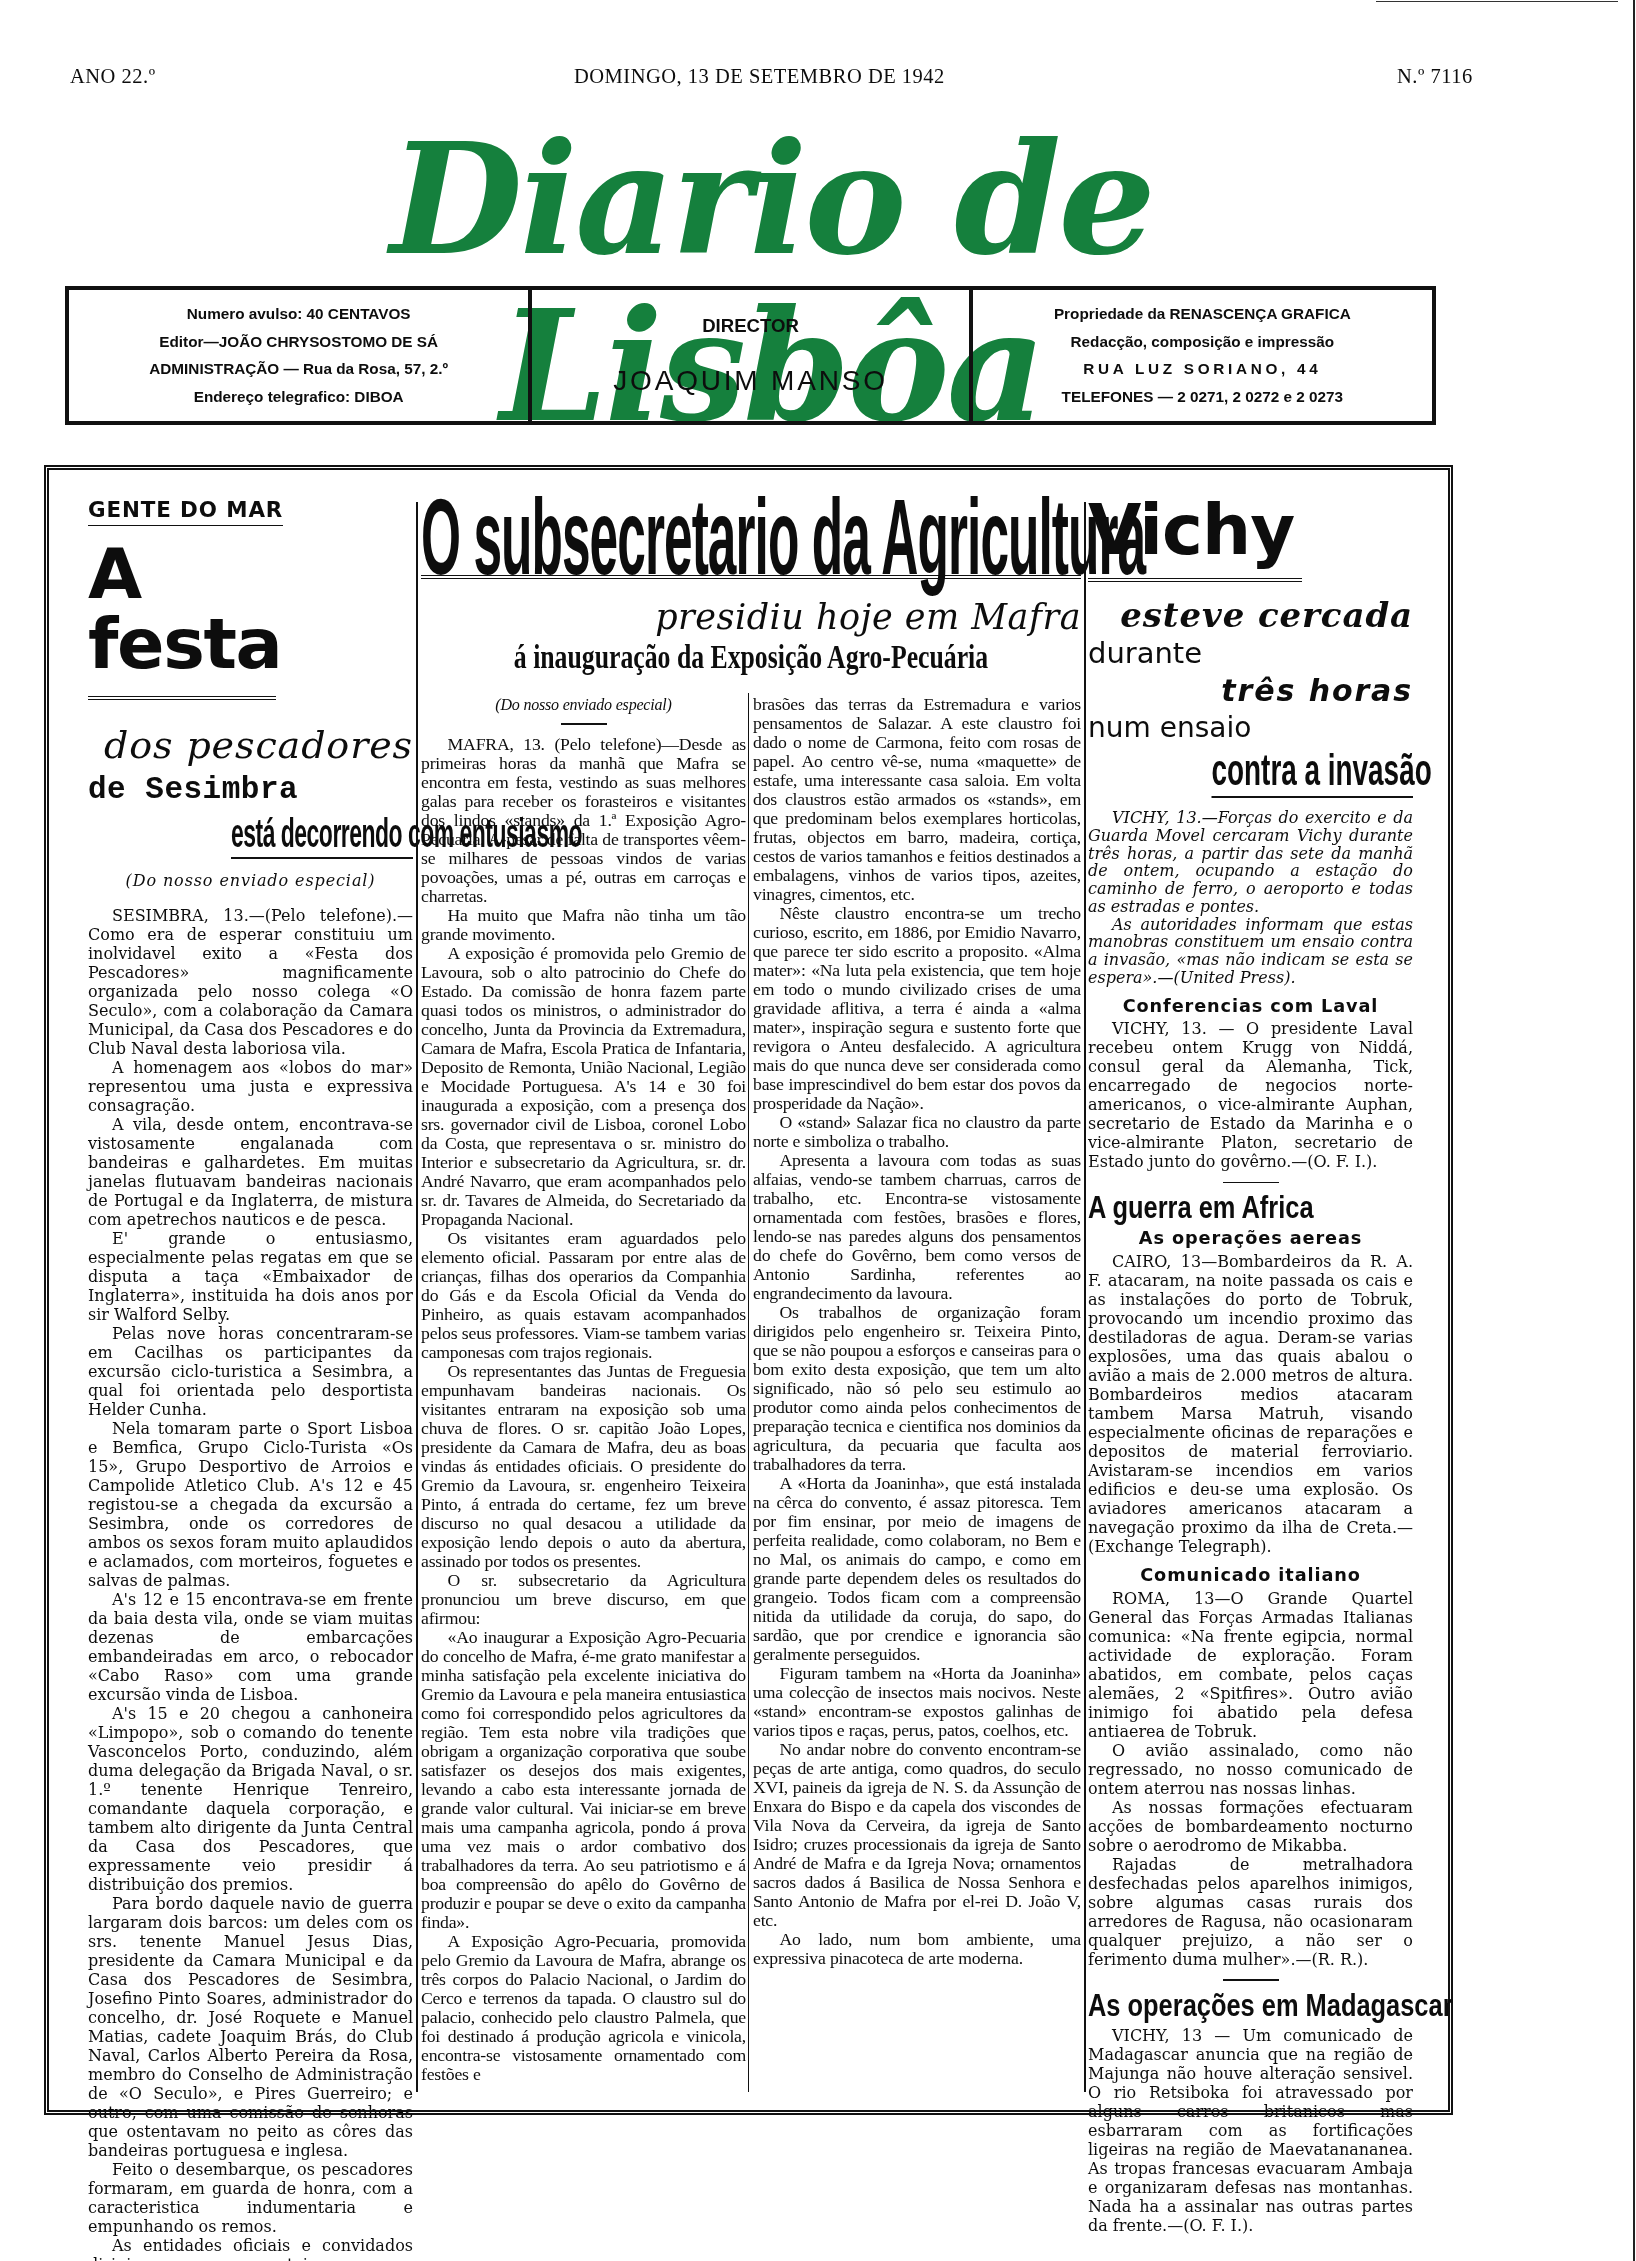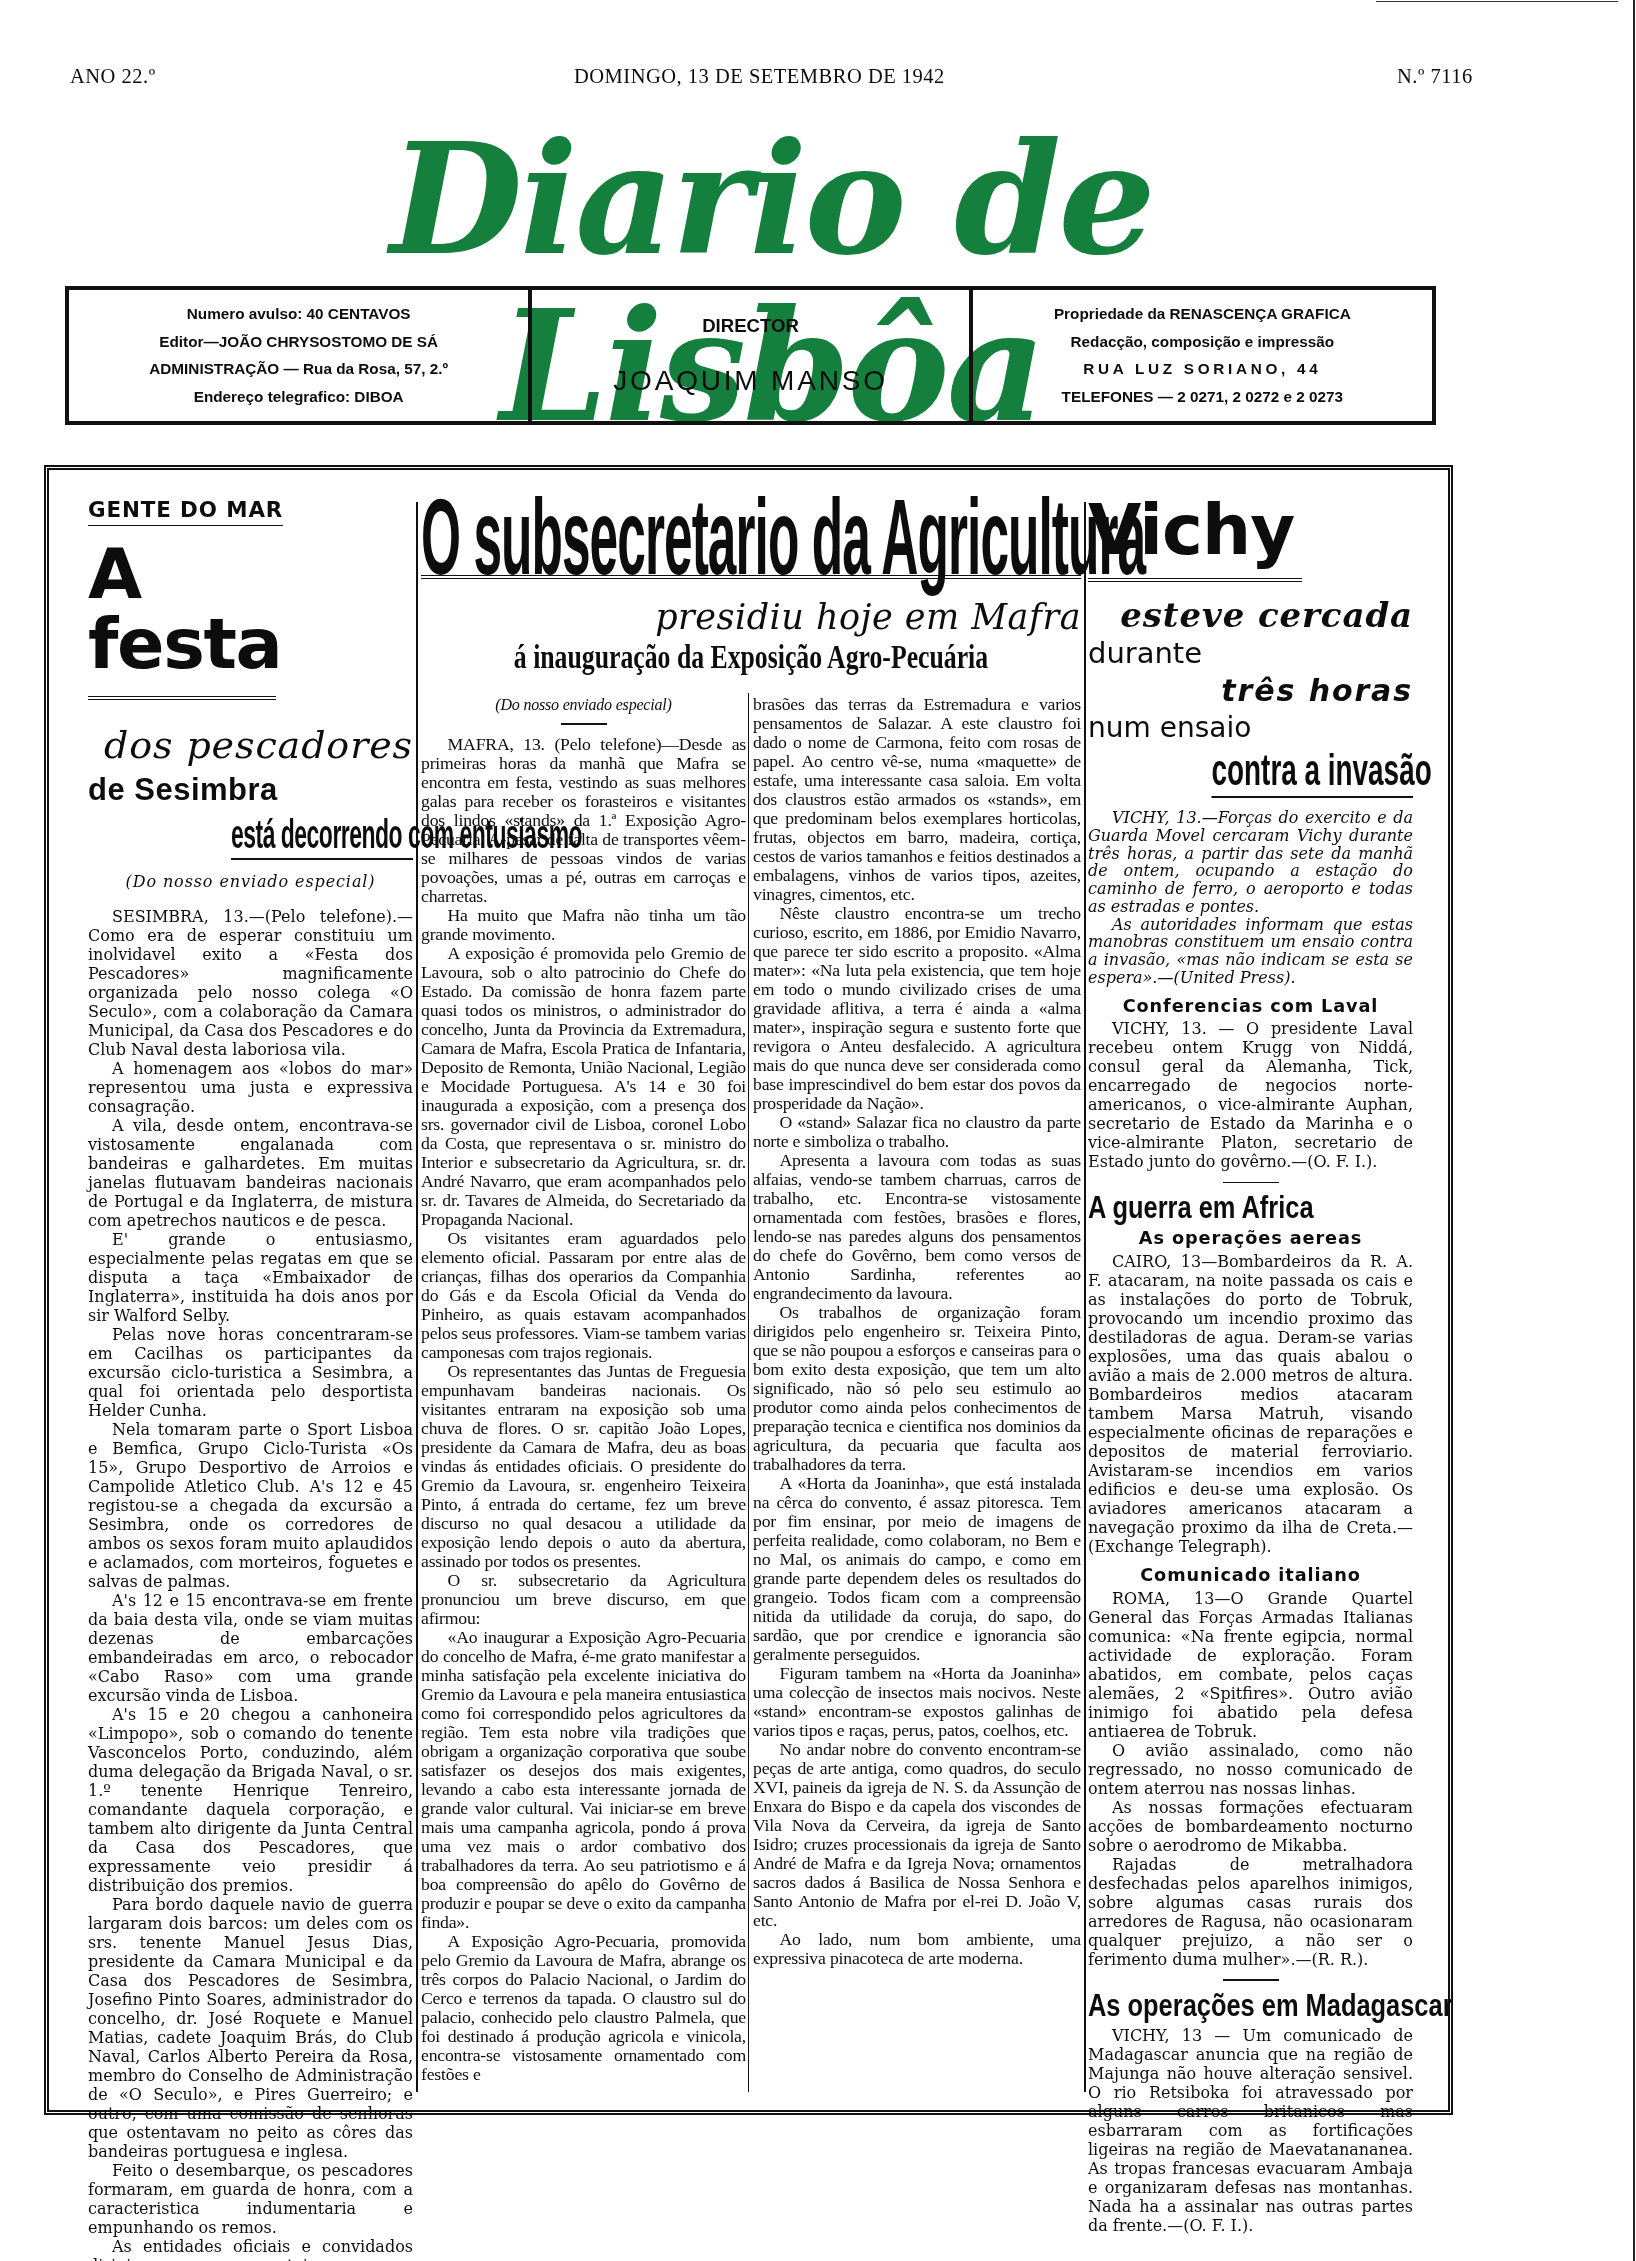--- a/index.html
+++ b/index.html
@@ -35,21 +35,21 @@
   .body-text p { margin:0; text-indent:1.5em; }
   .cond { font-family:"Liberation Serif", serif; font-size:17.7px; line-height:19px; letter-spacing:-0.2px; }
   
   #left-col { left:88px; top:497px; width:325px; }
   #kicker { font-family:"DejaVu Sans", sans-serif; font-weight:bold; font-size:21.4px; letter-spacing:0.9px;
     border-bottom:1.4px solid #111; display:inline-block; padding-bottom:2.8px; }
   #left-h1 { font-family:"DejaVu Sans", sans-serif; font-weight:bold; font-size:70px; line-height:70px;
     margin-top:13px; padding-bottom:17px; border-bottom:4.2px double #111; width:188px; letter-spacing:-1.4px; }
   #left-h2 { font-family:"DejaVu Serif", serif; font-style:italic; font-size:38px; text-align:right;
     margin-top:23px; letter-spacing:0.9px; }
-  #left-h3 { font-family:Liberation Sans, sans-serif; font-weight:bold; font-size:31px; margin-top:5.6px; letter-spacing:0.5px; }
+  #left-h3 { font-family:Liberation Mono, monospace; font-weight:bold; font-size:31px; margin-top:5.6px; letter-spacing:0.5px; }
   #left-h4 { font-family:"Liberation Sans Narrow","Liberation Sans", sans-serif; font-weight:bold; font-size:41px;
     text-align:right; transform:scaleX(0.56); transform-origin:right; white-space:nowrap; margin-top:2.8px;
     border-bottom:2.8px solid #111; letter-spacing:-0.9px; }
   #left-credit { font-style:italic; font-size:16px; text-align:center; margin:12px 0 16px; letter-spacing:0.9px; }
   
   #mid-head { left:421px; top:502px; width:660px; }
   #mid-h1 { font-family:"Liberation Sans Narrow","Liberation Sans", sans-serif; font-weight:bold; font-size:107px;
     line-height:70px; white-space:nowrap; transform:scaleX(0.48) scaleY(1.0); transform-origin:left; height:70px;
     letter-spacing:-1.9px; overflow:visible; }
   #mid-h1-rule { border-bottom:4.2px double #111; margin-top:2.8px; }

